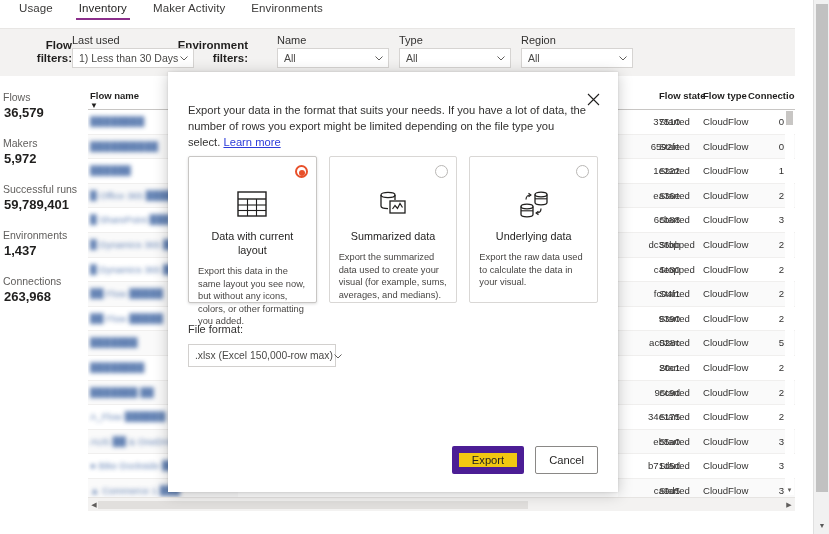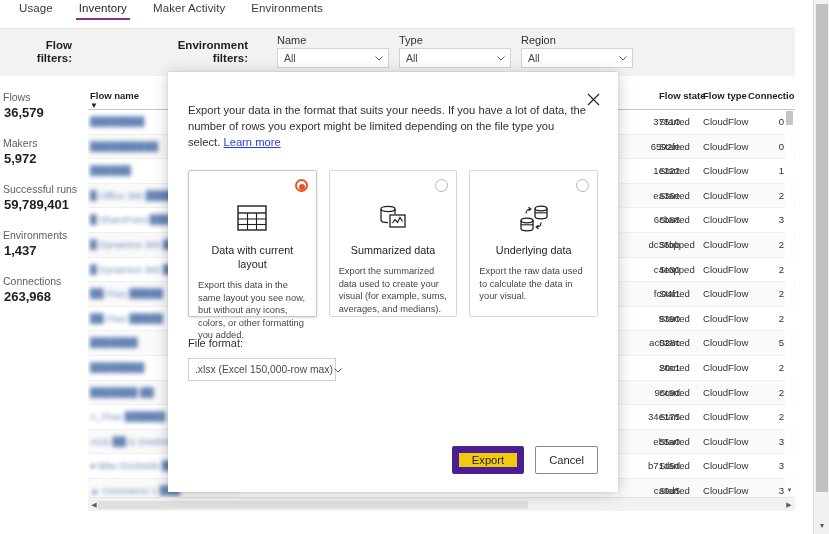--- a/index.html
+++ b/index.html
@@ -284,21 +284,21 @@
     width: 400px;
   }
   .modal-sub a {
     color: #2b3bd9;
     text-decoration: underline;
   }
 
   .cards {
     display: flex;
     gap: 12px;
-    margin-top: 20px;
+    margin-top: 6px;
   }
   .card {
     position: relative;
     width: 130px;
     height: 147px;
     border: 1px solid #d9d7d5;
     border-radius: 2px;
     background: #ffffff;
     padding: 10px 9px 8px 9px;
     cursor: pointer;
@@ -414,20 +414,31 @@
   <div class="filterbar">
     <div class="filter-label" id="flow-filters-label">
       <div>Flow</div>
       <div>filters:</div>
     </div>
     <div class="filter-label" id="env-filters-label">
       <div>Environment</div>
       <div>filters:</div>
     </div>
 
+    <div class="field" id="f-lastused">
+      <div class="fl">Last used</div>
+      <div class="combo">
+        <span class="val">1) Less than 30 Days</span>
+        <span class="chev">
+            <svg width="10" height="10" viewBox="0 0 10 10">
+              <path d="M1.5 3.5L5 7L8.5 3.5" stroke="#605e5c" stroke-width="1" fill="none"></path>
+            </svg>
+          </span>
+      </div>
+    </div>
 
     <div class="field" id="f-name">
       <div class="fl">Name</div>
       <div class="combo">
         <span class="val">All</span>
         <span class="chev">
             <svg width="10" height="10" viewBox="0 0 10 10">
               <path d="M1.5 3.5L5 7L8.5 3.5" stroke="#605e5c" stroke-width="1" fill="none"></path>
             </svg>
           </span>

